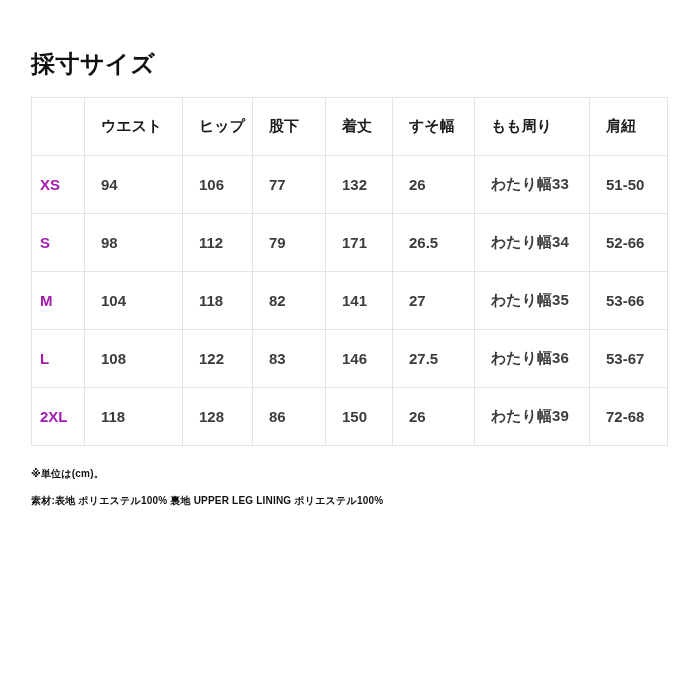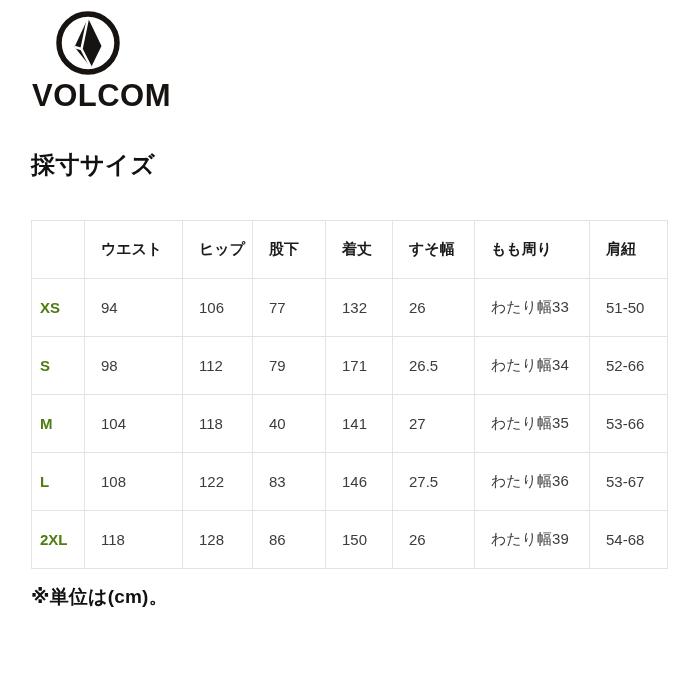--- a/index.html
+++ b/index.html
@@ -35,73 +35,64 @@
   .page-title {
     margin-top: 38px;
     font-size: 24px;
     font-weight: bold;
     color: #111111;
     letter-spacing: 0.5px;
   }
 
   
   table.size-table {
-    margin-top: 39px;
+    margin-top: 17px;
     border-collapse: collapse;
     table-layout: fixed;
     width: 636px;
   }
   .size-table th, .size-table td {
     border: 1px solid #e3e3e3;
     height: 58px;
     padding: 0 4px 0 16px;
     text-align: left;
     vertical-align: middle;
     font-size: 15px;
     white-space: nowrap;
     overflow: hidden;
   }
   .size-table th {
     font-weight: bold;
     color: #1b1b1b;
   }
   .size-table td.size-cell {
     font-weight: bold;
-    color: #4d7c0f;
+    color: #a21caf;
     padding-left: 8px;
   }
   .size-table td.value-cell {
-    font-weight: normal;
+    font-weight: bold;
     color: #3c3c3c;
   }
 
   
   .notes { margin-top: 14px; }
   .note-line {
-    font-size: 19px;
+    font-size: 10px;
     font-weight: bold;
     color: #111111;
     line-height: 27px;
     letter-spacing: 0.2px;
   }
 </style>
 </head>
 <body>
 
 <div class="page">
 
-  <div class="brand">
-    <svg class="stone-svg" width="66" height="66" viewBox="0 0 66 66">
-      <circle cx="33" cy="33" r="29" fill="none" stroke="#171311" stroke-width="5.5"></circle>
-      <polygon points="33,8 46.5,36 36,57.5 19.5,37" fill="#171311"></polygon>
-      <polyline points="33,8 26.5,39 36,57.5" fill="none" stroke="#ffffff" stroke-width="2.4"></polyline>
-      <polyline points="26.5,39 19.5,37" fill="none" stroke="#ffffff" stroke-width="2.4"></polyline>
-    </svg>
-    <div class="wordmark">VOLCOM</div>
-  </div>
 
   <div class="page-title">採寸サイズ</div>
 
   <table class="size-table">
     <colgroup>
       <col style="width:53px">
         <col style="width:98px">
         <col style="width:70px">
         <col style="width:73px">
       <col style="width:67px">
@@ -139,21 +130,21 @@
         <td class="value-cell">79</td>
         <td class="value-cell">171</td>
         <td class="value-cell">26.5</td>
         <td class="value-cell">わたり幅34</td>
         <td class="value-cell">52-66</td>
       </tr>
       <tr>
         <td class="size-cell">M</td>
         <td class="value-cell">104</td>
         <td class="value-cell">118</td>
-        <td class="value-cell">40</td>
+        <td class="value-cell">82</td>
         <td class="value-cell">141</td>
         <td class="value-cell">27</td>
         <td class="value-cell">わたり幅35</td>
         <td class="value-cell">53-66</td>
       </tr>
       <tr>
         <td class="size-cell">L</td>
         <td class="value-cell">108</td>
         <td class="value-cell">122</td>
         <td class="value-cell">83</td>
@@ -163,22 +154,23 @@
         <td class="value-cell">53-67</td>
       </tr>
       <tr>
         <td class="size-cell">2XL</td>
         <td class="value-cell">118</td>
         <td class="value-cell">128</td>
         <td class="value-cell">86</td>
         <td class="value-cell">150</td>
         <td class="value-cell">26</td>
         <td class="value-cell">わたり幅39</td>
-        <td class="value-cell">54-68</td>
+        <td class="value-cell">72-68</td>
       </tr>
     </tbody>
   </table>
 
   <div class="notes">
     <div class="note-line">※単位は(cm)。</div>
+    <div class="note-line">素材:表地 ポリエステル100% 裏地 UPPER LEG LINING ポリエステル100%</div>
   </div>
 
 </div>
 
 </body></html>

